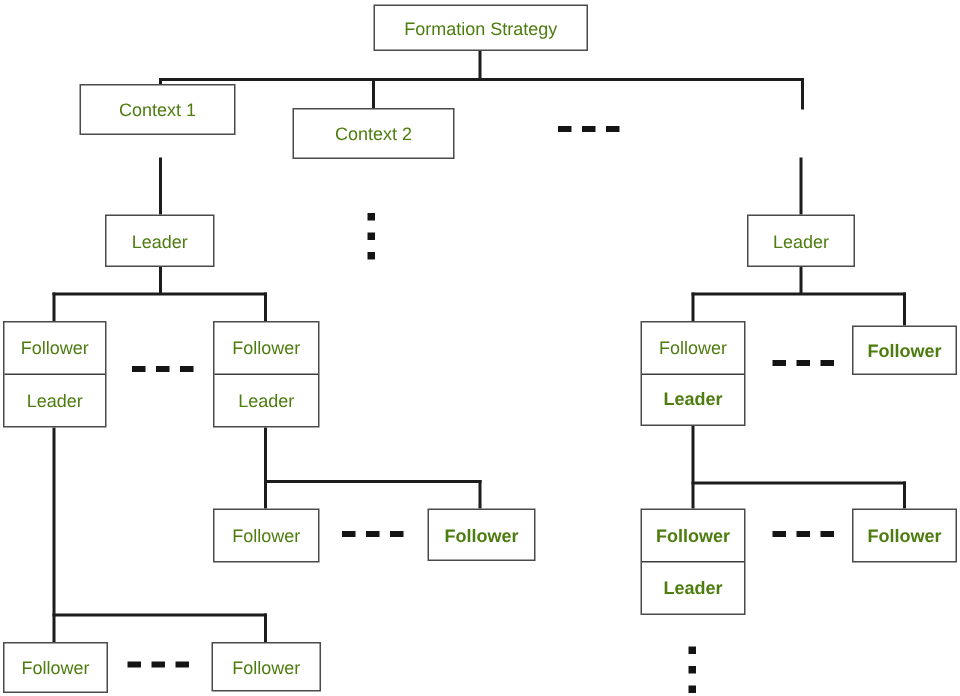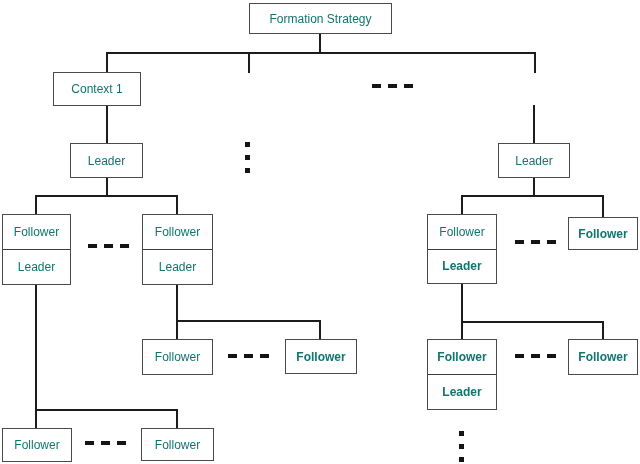--- a/index.html
+++ b/index.html
@@ -1,18 +1,18 @@
 <!DOCTYPE html>
 <html><head>
 <meta charset="utf-8">
 <style>
   html,body{margin:0;padding:0;background:#fff;}
   .canvas{
     position:relative;width:640px;height:464px;background:#ffffff;
-    font-family:"Liberation Sans", sans-serif;color:#0f766e;overflow:hidden;
+    font-family:"Liberation Sans", sans-serif;color:#4d7c0f;overflow:hidden;
   }
   .box{
     position:absolute;background:#ffffff;border:1.5px solid #4a4a4a;
     box-sizing:border-box;display:flex;align-items:center;justify-content:center;
     font-size:12px;line-height:1;
   }
   .box.split{flex-direction:column;align-items:stretch;justify-content:stretch;padding:0;}
   .cell{flex:1;display:flex;align-items:center;justify-content:center;}
   .cell.bottom{border-top:1.5px solid #3c3c3c;}
   .bold{font-weight:bold;}
@@ -51,22 +51,25 @@
   <div class="line hline" style="left:176px;top:320px;width:145px"></div>
   <div class="line vline" style="left:319px;top:320px;height:20px"></div>
   <div class="line vline" style="left:461px;top:284px;height:56px"></div>
   <div class="line hline" style="left:461px;top:321px;width:143px"></div>
   <div class="line vline" style="left:602px;top:321px;height:19px"></div>
 
   <div class="box" style="left:249px;top:3px;width:143px;height:31px">
     <span>Formation Strategy</span>
   </div>
 
-  <div class="box" style="left:53px;top:72px;width:88px;height:34px">
+  <div class="box" style="left:53px;top:56px;width:104px;height:34px">
     <span>Context 1</span>
+  </div>
+  <div class="box" style="left:195px;top:72px;width:108px;height:34px">
+    <span>Context 2</span>
   </div>
 
   <div class="box" style="left:70px;top:143px;width:73px;height:35px">
     <span>Leader</span>
   </div>
   <div class="box" style="left:498px;top:143px;width:72px;height:35px">
     <span>Leader</span>
   </div>
 
   <div class="box split" style="left:2px;top:214px;width:69px;height:71px">

